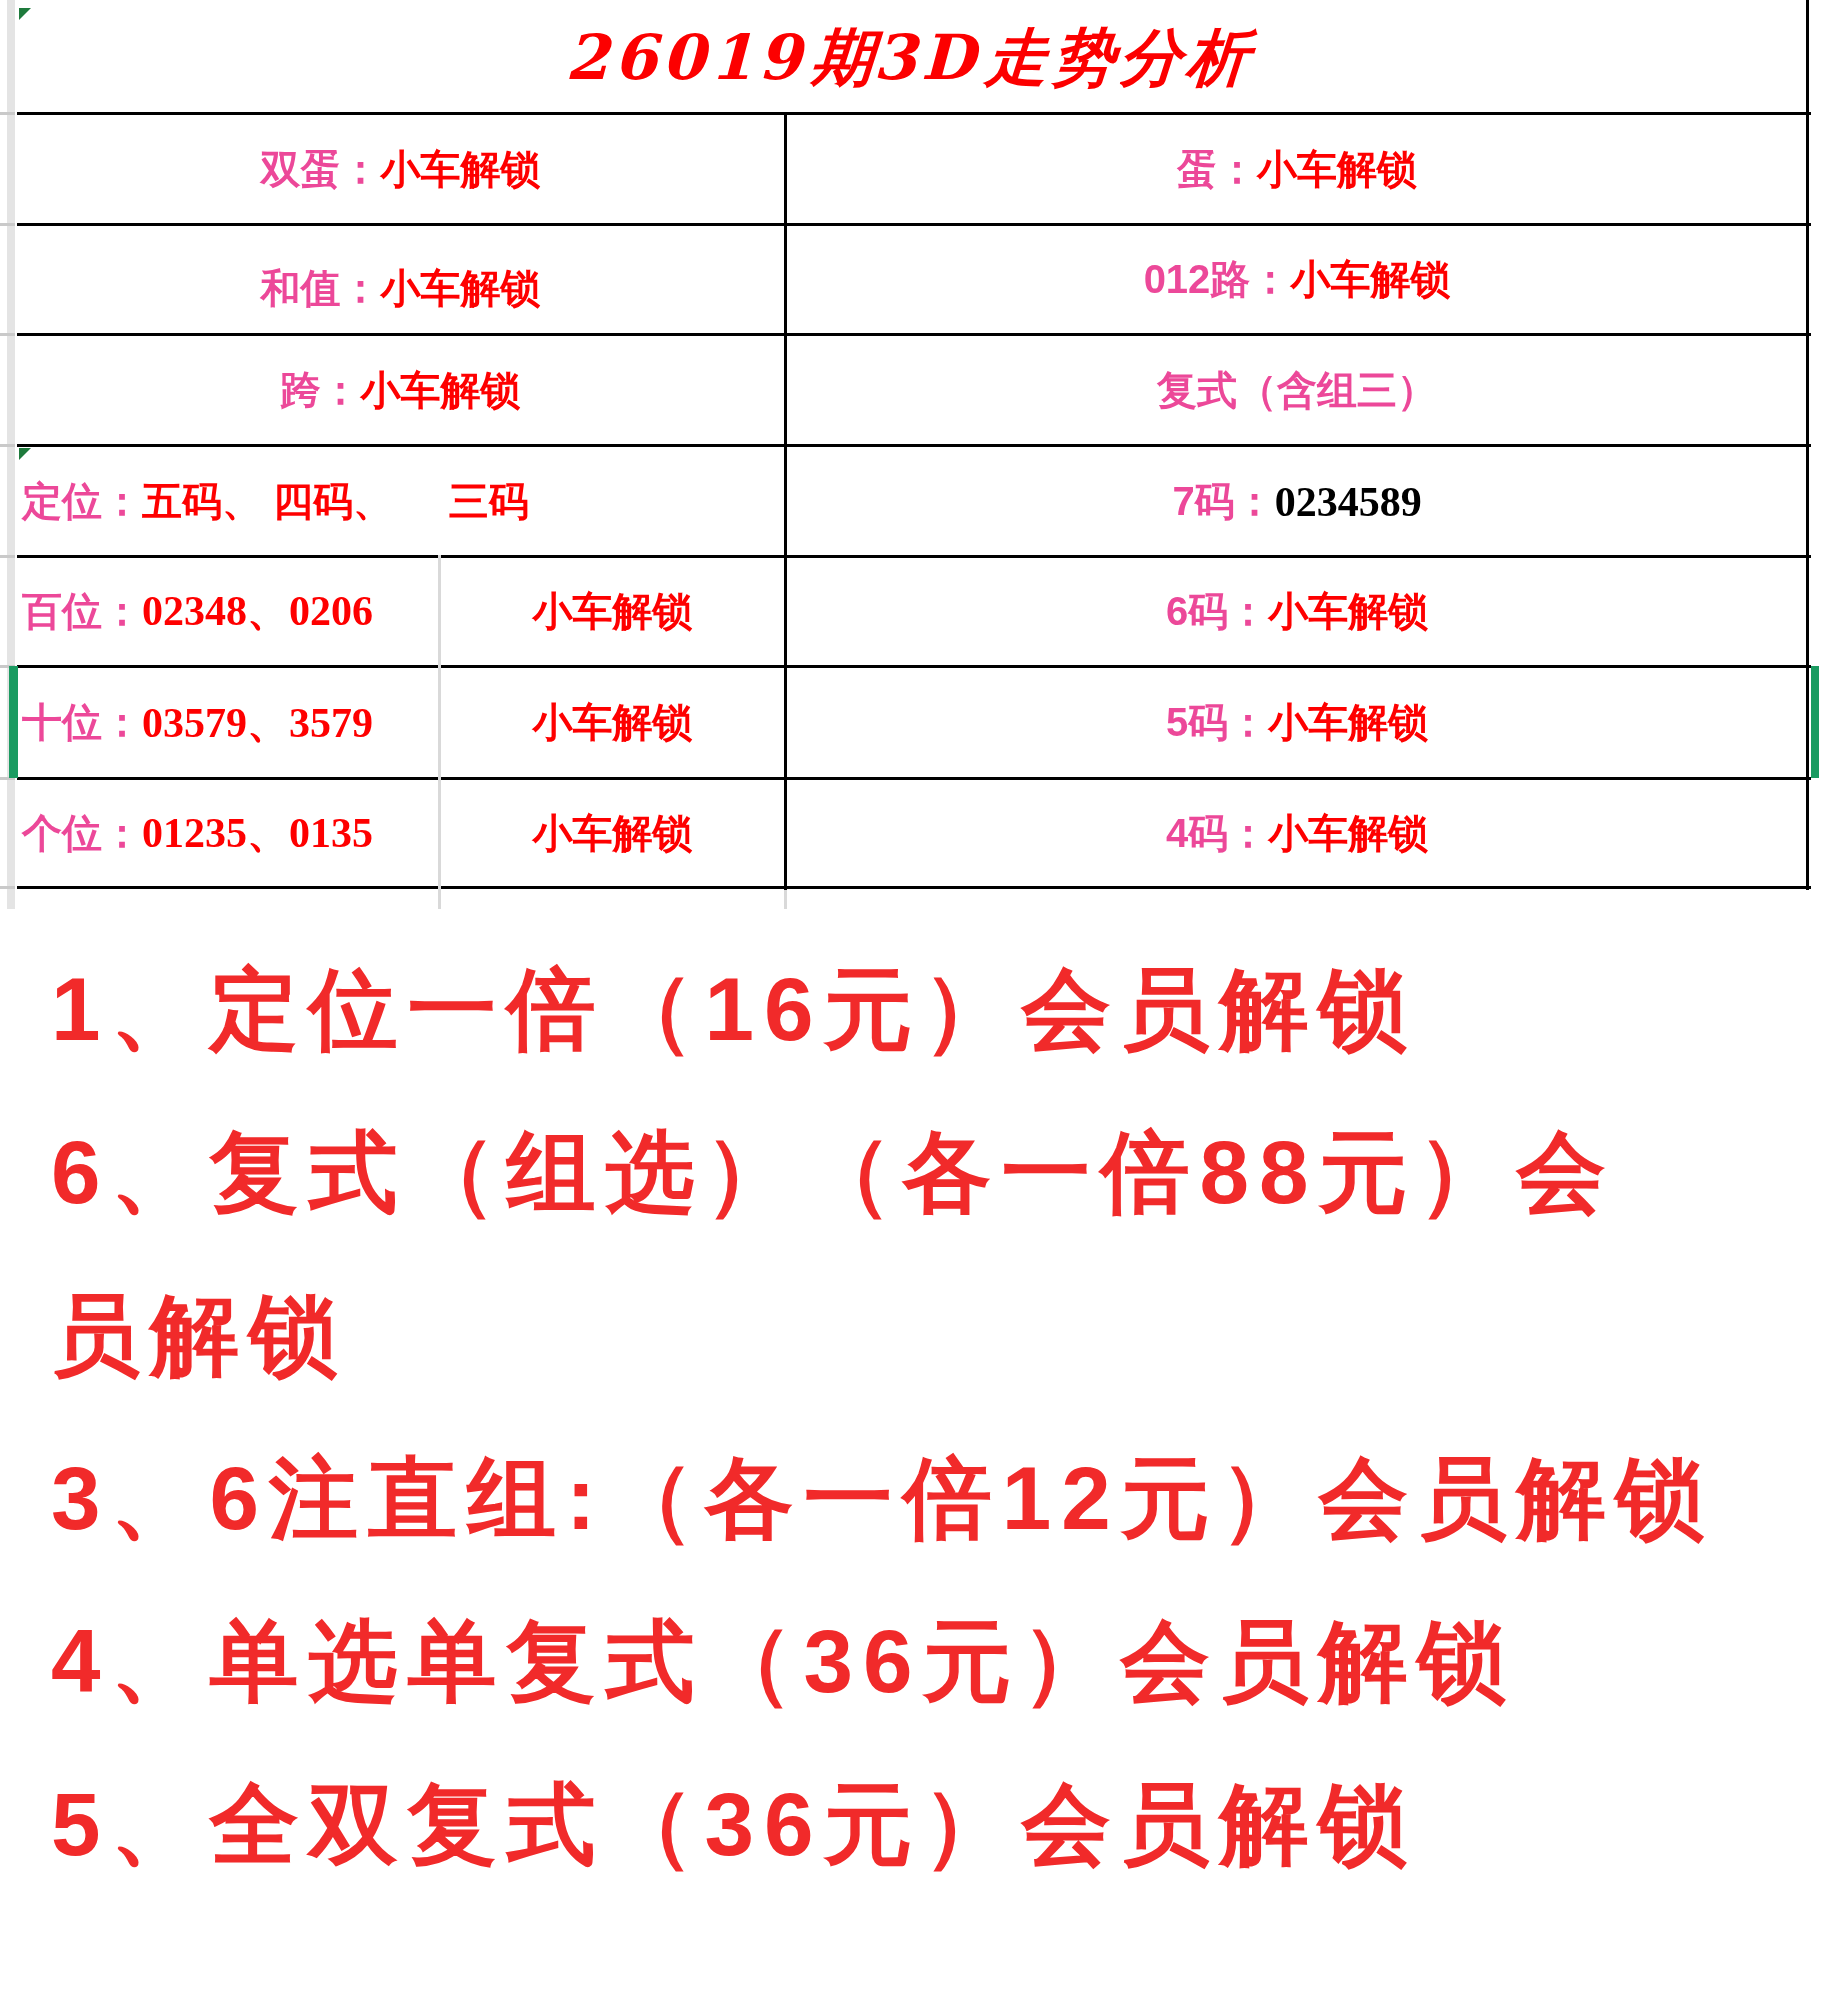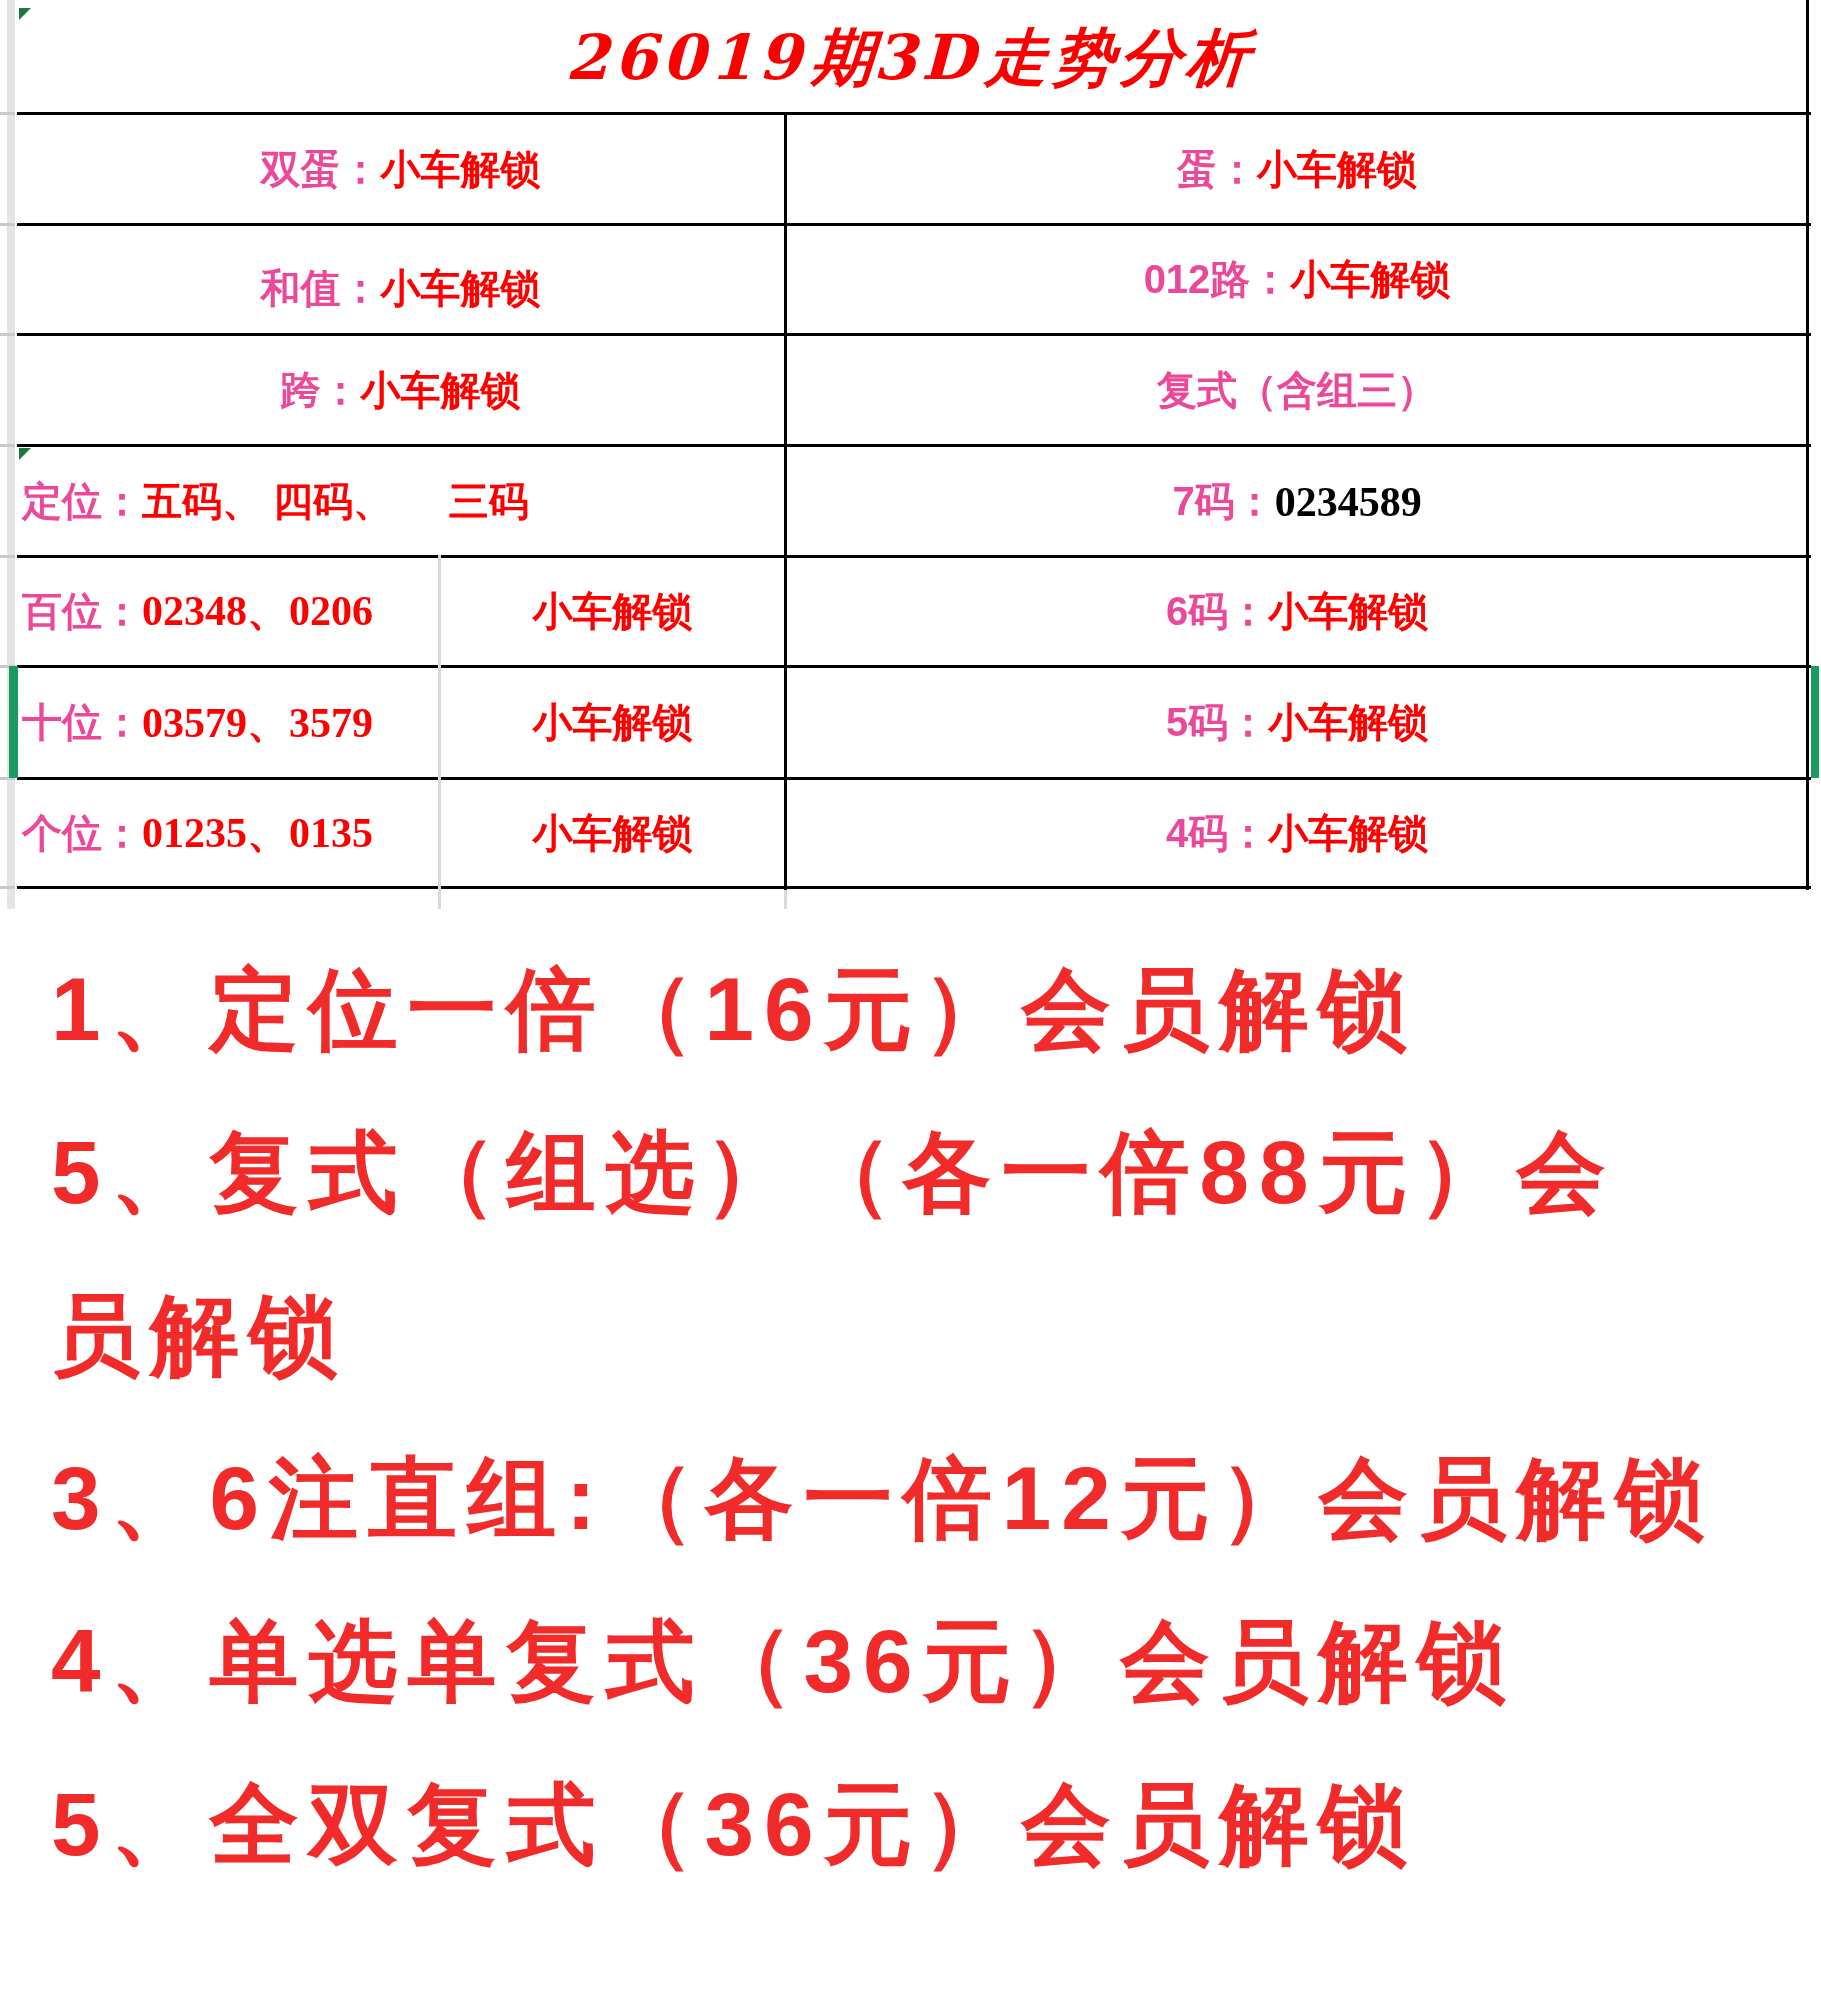--- a/index.html
+++ b/index.html
@@ -129,20 +129,20 @@
   </div>
   <div class="cell" style="left:441px;top:780px;width:343px;height:106px">
     <span class="red">小车解锁</span>
   </div>
   <div class="cell" style="left:788px;top:780px;width:1018px;height:106px">
     <span class="blk">4码：</span><span class="red">小车解锁</span>
   </div>
 
   <div class="notes">
     <p>1、定位一倍（16元）会员解锁</p>
-    <p class="wrap2">5、复式（组选）（各一倍88元）会员解锁</p>
+    <p class="wrap2">6、复式（组选）（各一倍88元）会员解锁</p>
     <p>3、6注直组:（各一倍12元）会员解锁</p>
     <p>4、单选单复式（36元）会员解锁</p>
     <p>5、全双复式（36元）会员解锁</p>
   </div>
 
 </div>
 
 
 </body></html>

